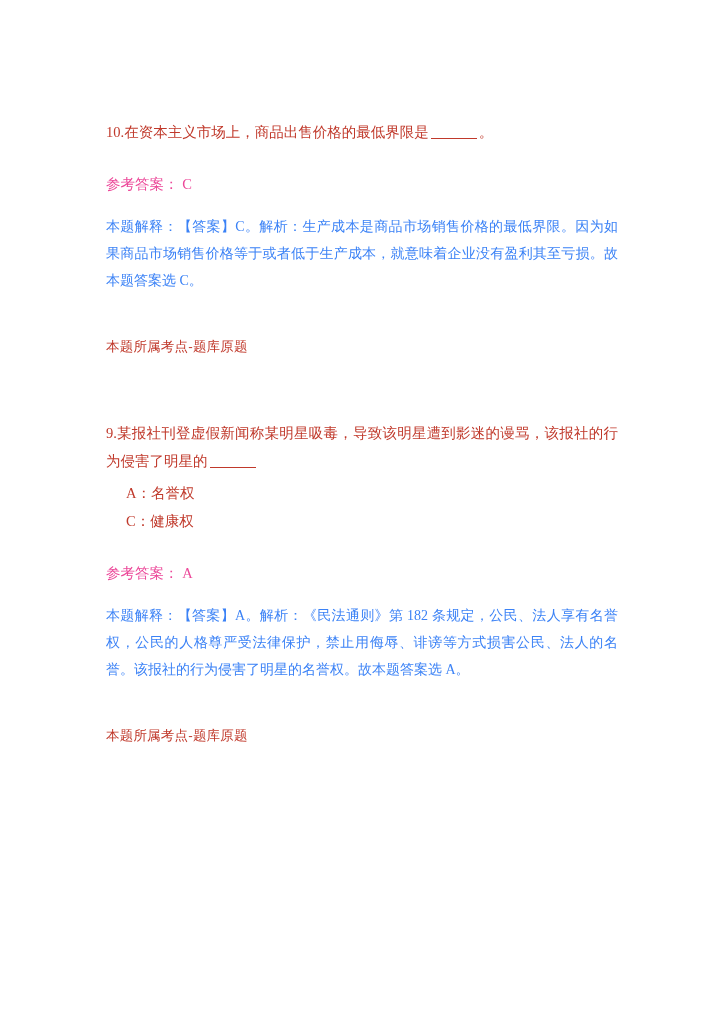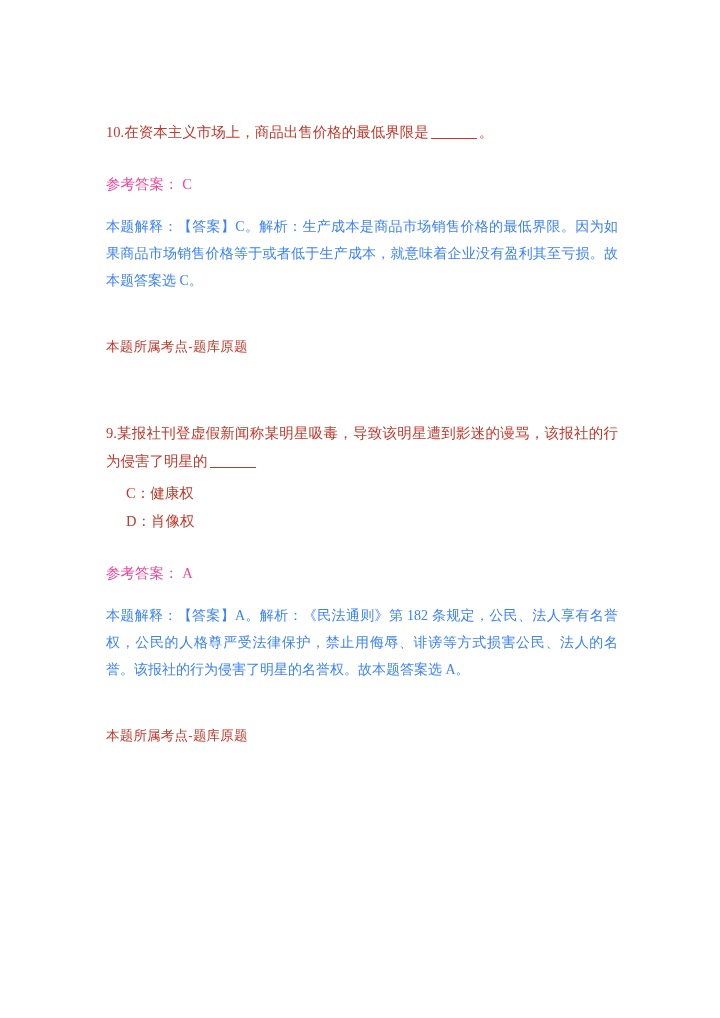--- a/index.html
+++ b/index.html
@@ -98,22 +98,22 @@
       <p class="answer-line"><span>参考答案：</span> <span>C</span></p>
       <p class="explain">本题解释：【答案】C。解析：生产成本是商品市场销售价格的最低界限。因为如果商品市场销售价格等于或者低于生产成本，就意味着企业没有盈利其至亏损。故本题答案选 C。</p>
       <p class="source-line">本题所属考点-题库原题</p>
     </div>
 
     <div class="gap-between"></div>
 
     <div class="question-block">
       <p class="q-stem"><span>9.</span><span>某报社刊登虚假新闻称某明星吸毒，导致该明星遭到影迷的谩骂，该报社的行为侵害了明星的</span><span class="blank-underline"></span><span></span></p>
       <ul class="q-options">
+        <li><span class="opt-letter">A：</span><span>名誉权</span></li>
         <li><span class="opt-letter">C：</span><span>健康权</span></li>
-        <li><span class="opt-letter">D：</span><span>肖像权</span></li>
       </ul>
       <p class="answer-line"><span>参考答案：</span> <span>A</span></p>
       <p class="explain">本题解释：【答案】A。解析：《民法通则》第 182 条规定，公民、法人享有名誉权，公民的人格尊严受法律保护，禁止用侮辱、诽谤等方式损害公民、法人的名誉。该报社的行为侵害了明星的名誉权。故本题答案选 A。</p>
       <p class="source-line">本题所属考点-题库原题</p>
     </div>
 
   </div>
 </div>
 
 </body></html>

